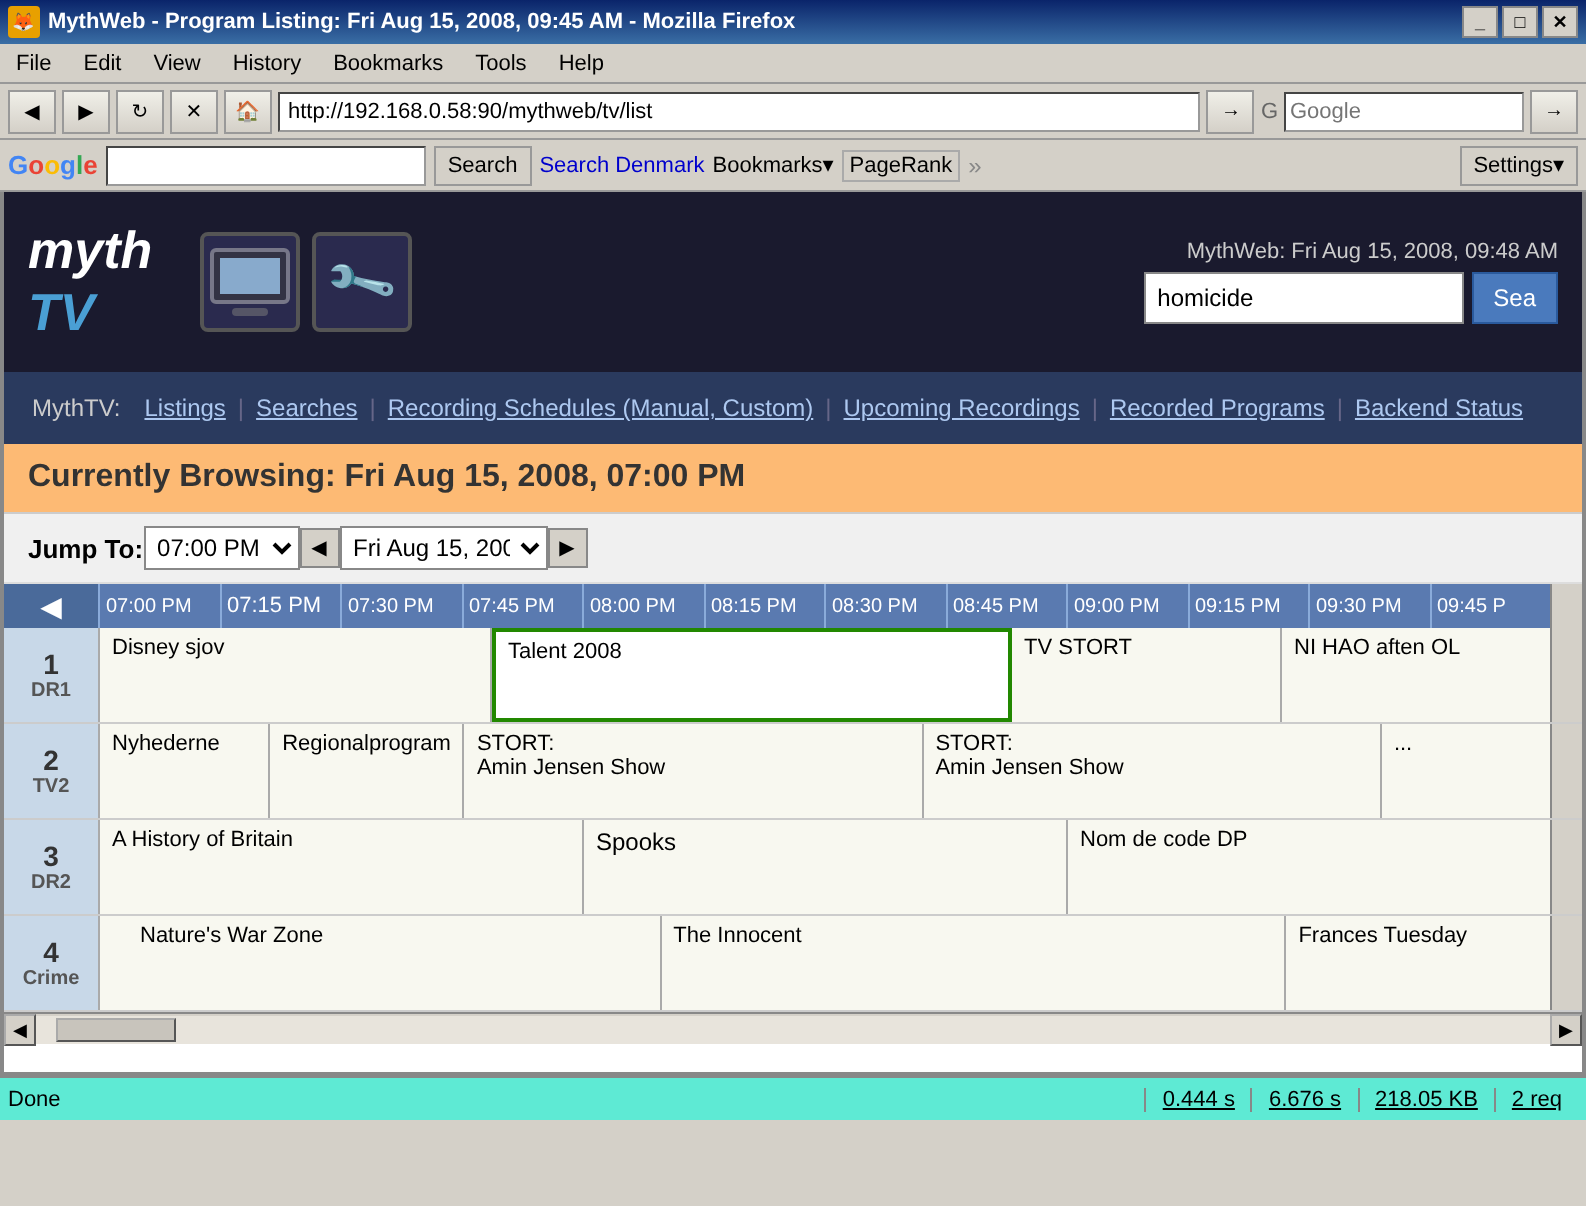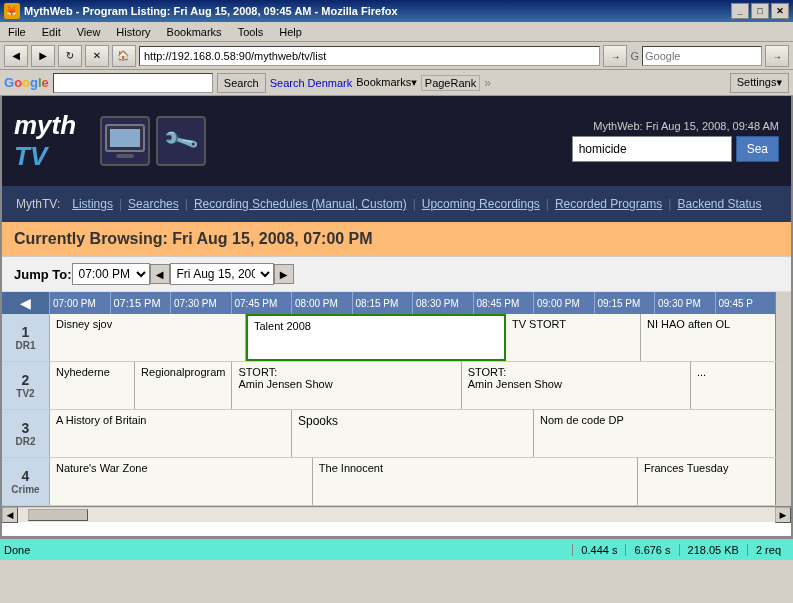--- a/index.html
+++ b/index.html
@@ -184,21 +184,21 @@
     .status-bar {
       background: #5eead4;
       height: 22px;
       display: flex;
       align-items: center;
       border-top: 1px solid #888;
       font-size: 11px;
       padding: 0 4px;
     }
     .status-text { flex: 1; }
-    .status-info { display: flex; gap: 0; }
+    .status-info { display: flex; gap: 0; text-decoration: underline; }
     .status-segment {
       padding: 0 8px;
       border-left: 1px solid #888;
       font-size: 11px;
     }
 
     .horizontal-scrollbar {
       height: 16px;
       background: #d4d0c8;
       border-top: 1px solid #888;
@@ -386,21 +386,21 @@
         </div>
         <div style="width:16px;background:#d4d0c8;border-left:1px solid #888;"></div>
       </div>
 
       <div style="display:flex;border-bottom:1px solid #ccc;min-height:48px;">
         <div class="channel-cell">
           <span class="channel-num">4</span>
           <span class="channel-name">Crime</span>
         </div>
         <div style="flex:1;display:flex;overflow:hidden;">
-          <div style="flex:4;border-right:1px solid #aaa;padding:4px 6px;font-size:11px;background:#f8f8f0;cursor:pointer;">Nature's War Zone</div>
+          <div style="flex:4;border-right:1px solid #aaa;padding:4px 20px;font-size:11px;background:#f8f8f0;cursor:pointer;">Nature's War Zone</div>
           <div style="flex:5;border-right:1px solid #aaa;padding:4px 6px;font-size:11px;background:#f8f8f0;cursor:pointer;">The Innocent</div>
           <div style="flex:2;padding:4px 6px;font-size:11px;background:#f8f8f0;cursor:pointer;">Frances Tuesday</div>
         </div>
         <div style="width:16px;background:#d4d0c8;border-left:1px solid #888;"></div>
       </div>
 
     </div>
 
     <div class="horizontal-scrollbar">
       <div class="h-scroll-btn">◀</div>

